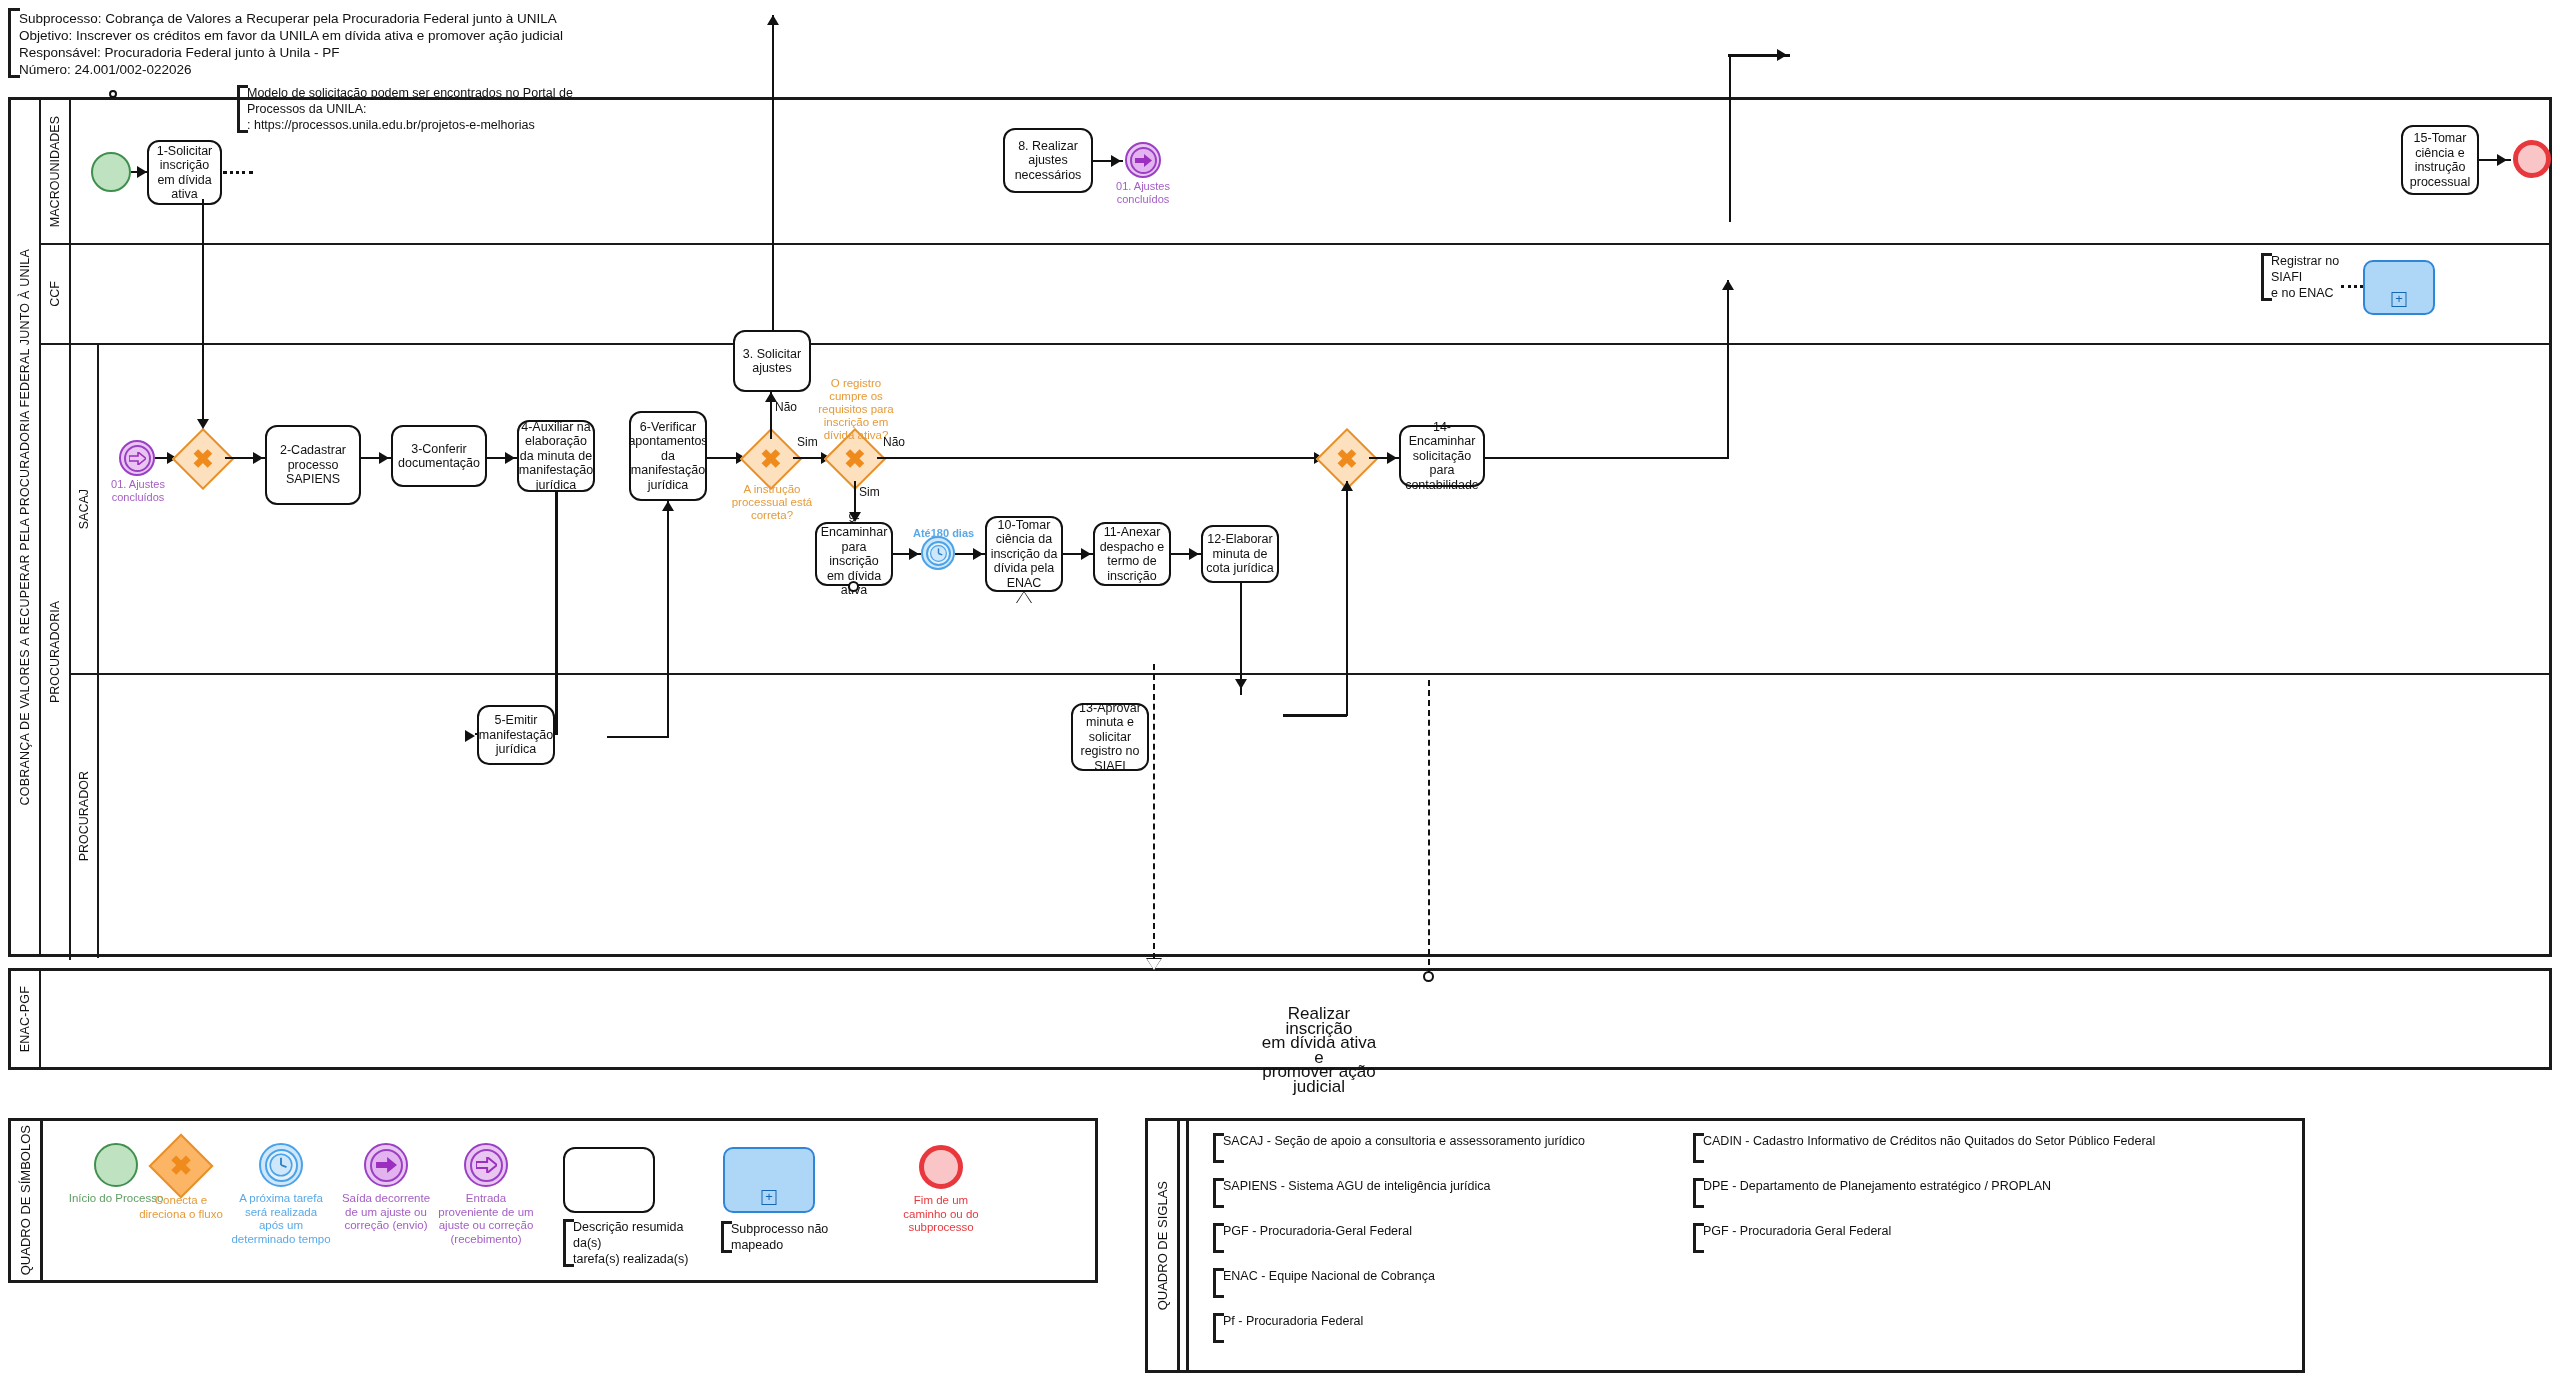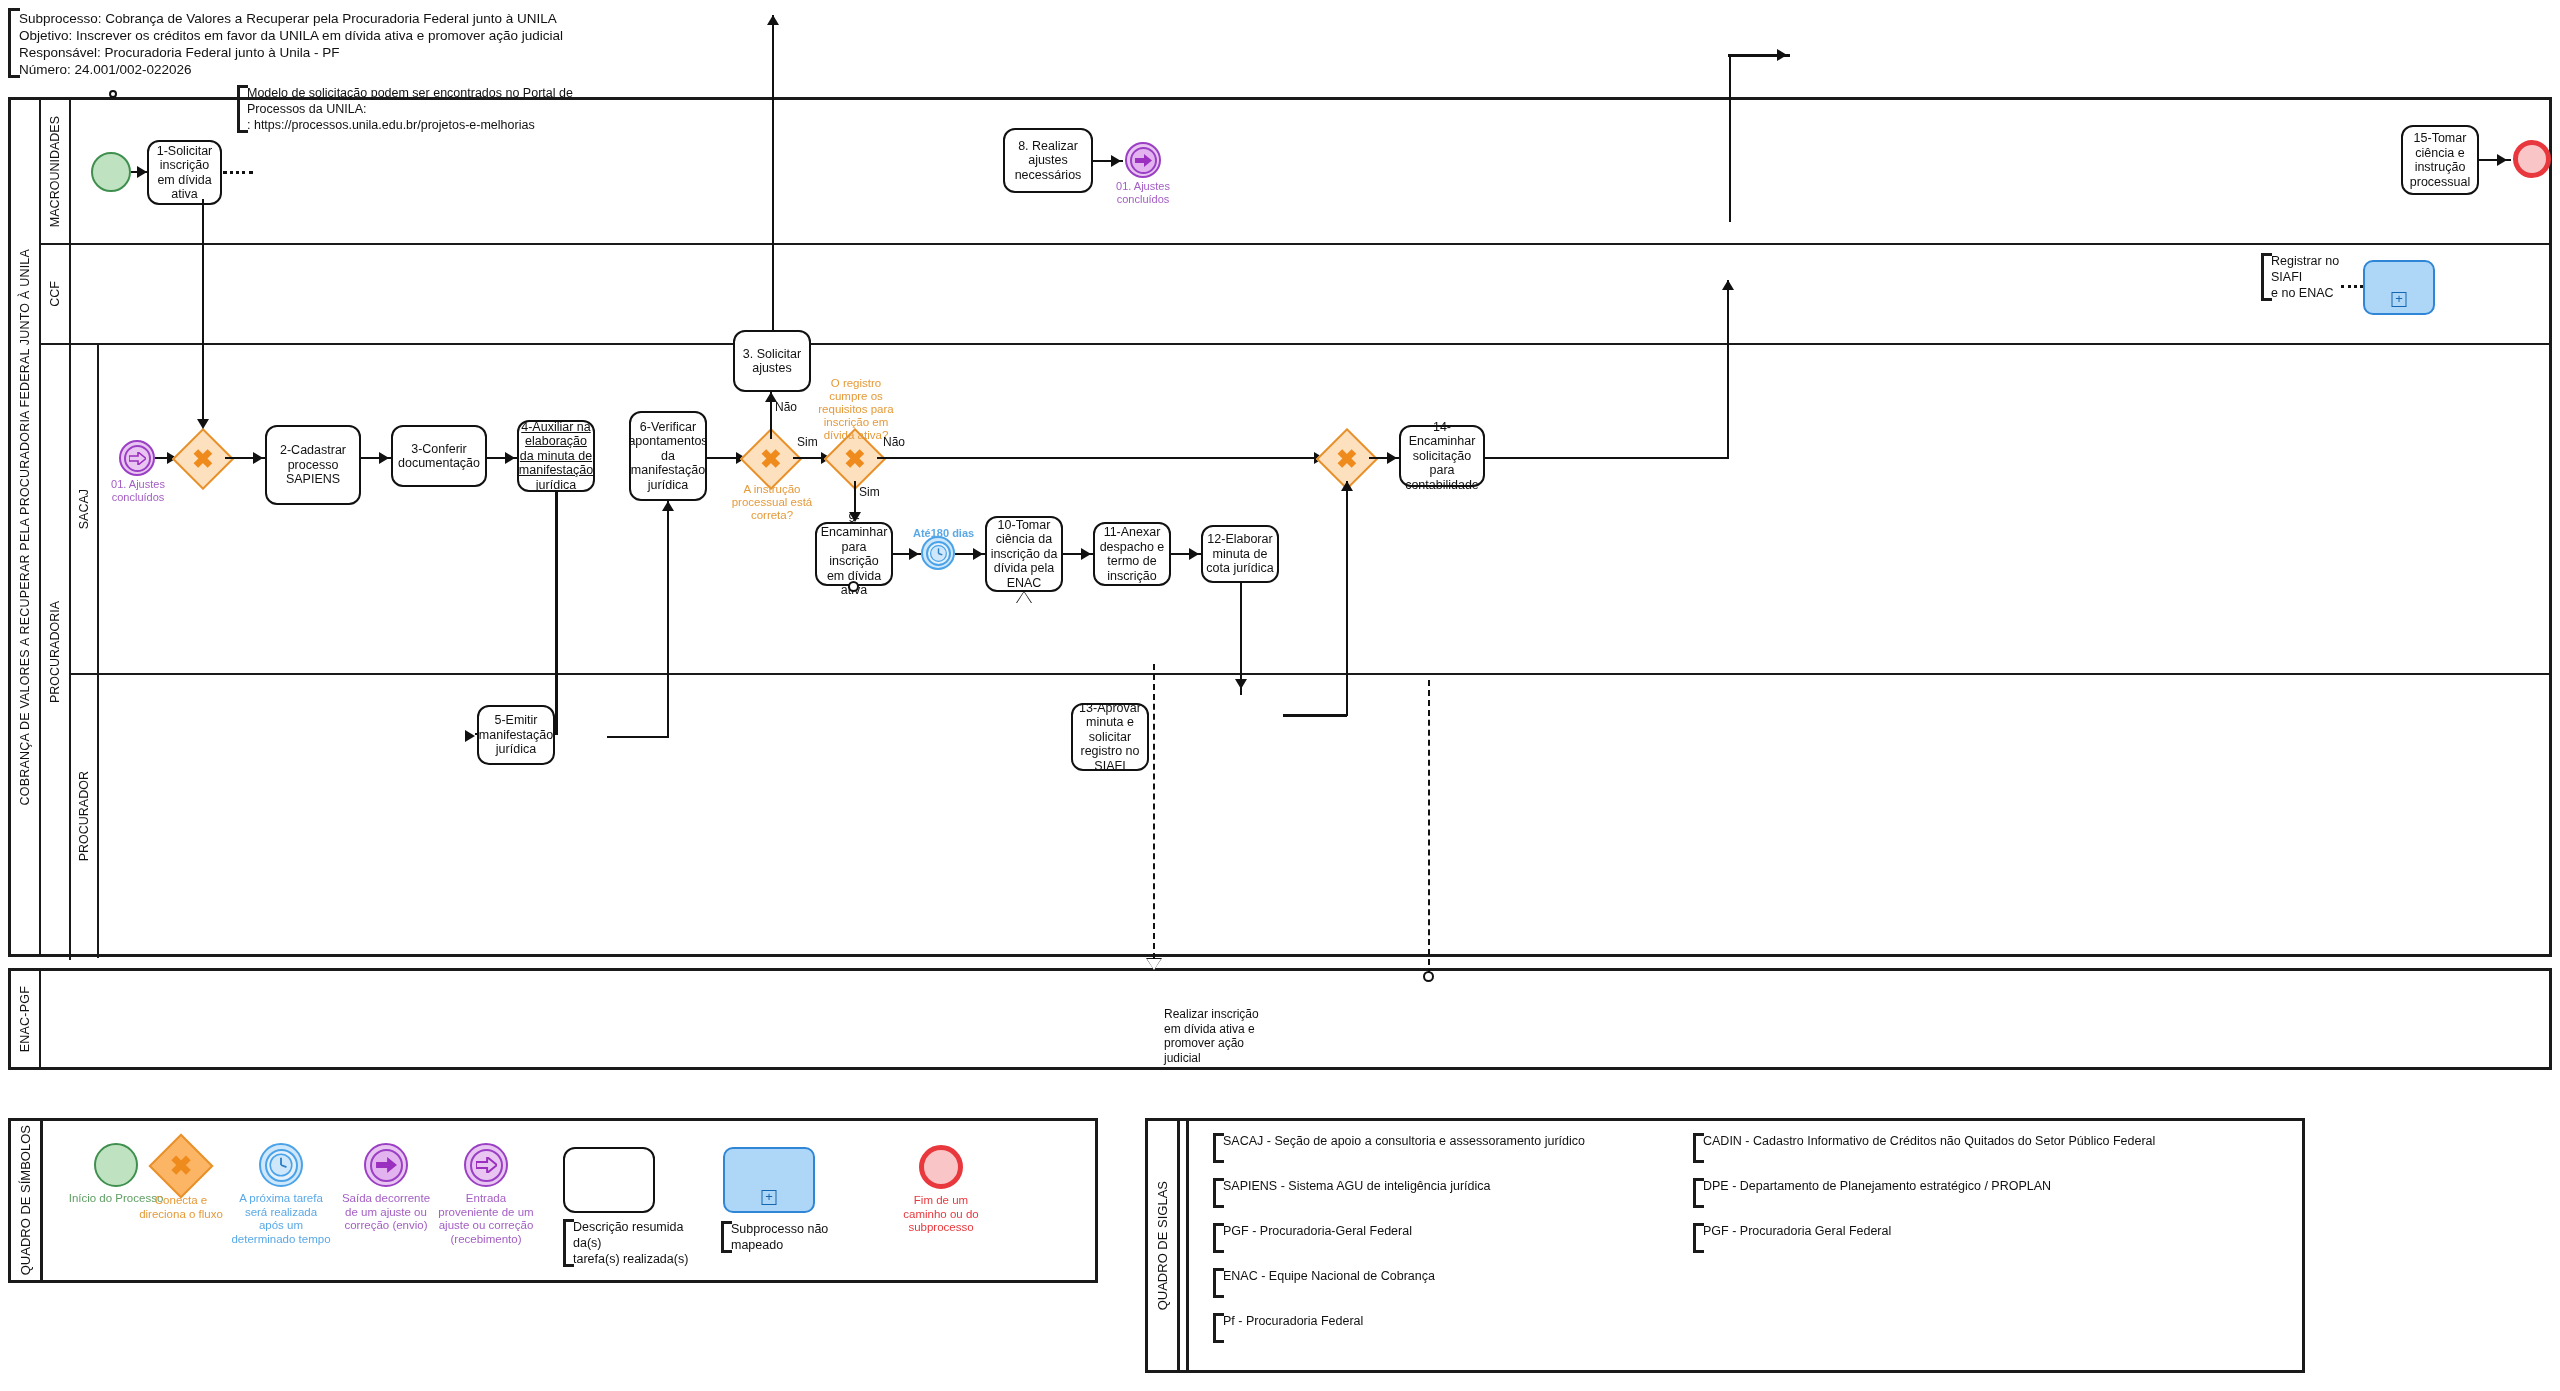--- a/index.html
+++ b/index.html
@@ -306,21 +306,21 @@
         <div class="ln lnh abs" style="left:290px; top:111.5px; width:30px;"></div>
         <div class="arrow-r abs" style="left:308px; top:107px;"></div>
 
         <div class="task abs" style="left:320px; top:80px; width:96px; height:62px;">
           <span>3-Conferir documentação</span>
         </div>
 
         <div class="ln lnh abs" style="left:416px; top:111.5px; width:30px;"></div>
         <div class="arrow-r abs" style="left:434px; top:107px;"></div>
 
-        <div class="task abs" style="left:446px; top:75px; width:78px; height:72px;text-decoration:underline;">
+        <div class="task abs" style="left:446px; top:75px; width:78px; height:72px;">
           <span>4-Auxiliar na elaboração da minuta de manifestação jurídica</span>
         </div>
 
         <div class="ln lnv abs" style="left:484px; top:147px; height:243px;"></div>
         <div class="ln lnh abs" style="left:404px; top:387.5px; width:82px;"></div>
 
         <div class="task abs" style="left:558px; top:66px; width:78px; height:90px;">
           <span>6-Verificar apontamentos da manifestação jurídica</span>
         </div>
 
@@ -456,21 +456,21 @@
       </div>
 
       <div class="abs" style="left:30px; top:0; width:0; height:0;"></div>
     </div>
   </div>
 
   <div class="pool abs" style="left:8px; top:968px; width:2544px; height:102px;">
     <div class="pool-title">
       <span>ENAC-PGF</span>
     </div>
-    <div class="abs" style="left:1153px; top:36px; width:120px; font-size:12px; line-height:14.5px; text-align:left; color:#111;">
+    <div class="abs" style="left:1248px; top:36px; width:120px; font-size:17px; line-height:14.5px; text-align:center; color:#111;">
       <div>Realizar inscrição</div>
       <div>em dívida ativa e</div>
       <div>promover ação</div>
       <div>judicial</div>
     </div>
   </div>
 
   <div class="dashv abs" style="left:1153px; top:664px; height:295px;"></div>
   <div class="hollow-d-o abs" style="left:1146px; top:958px;"></div>
   <div class="hollow-d abs" style="left:1147px; top:959px;"></div>

